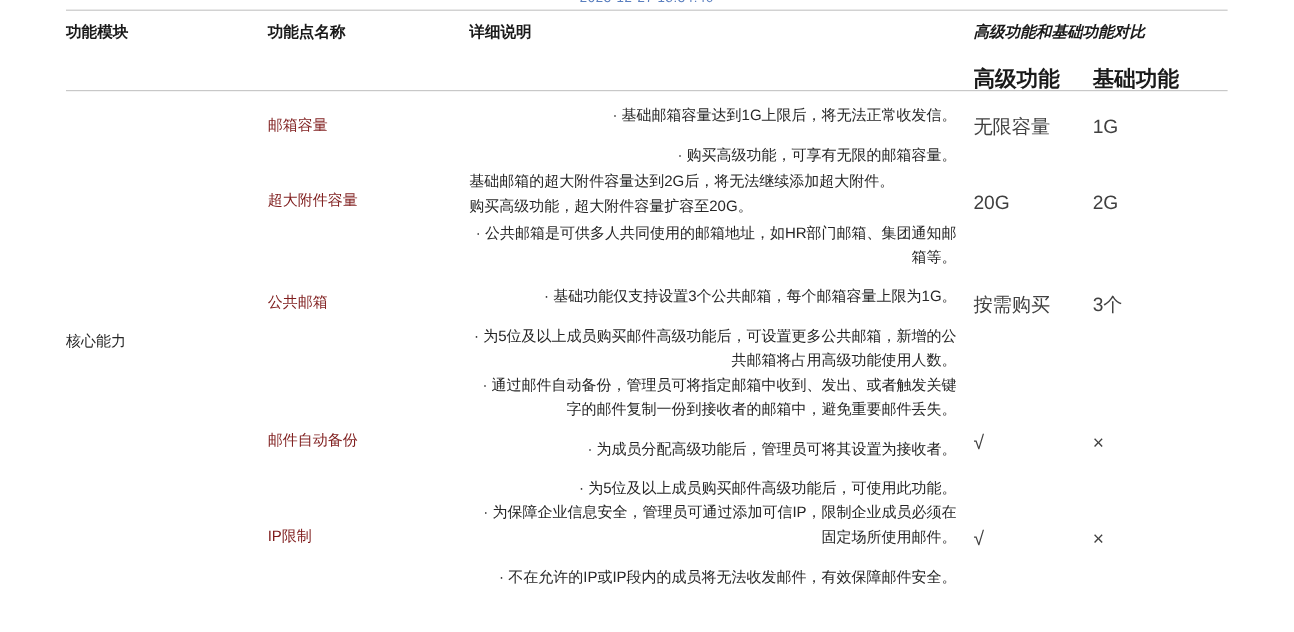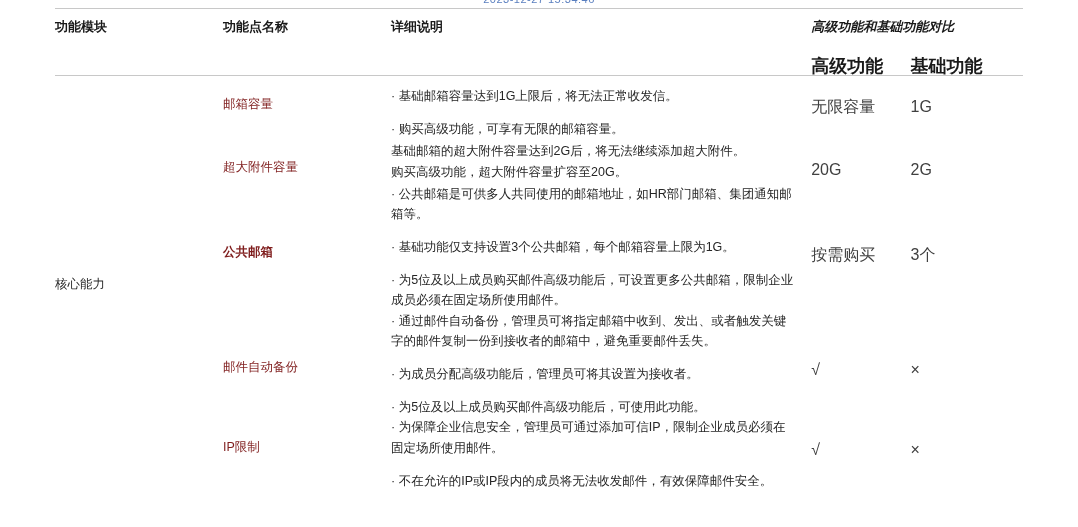--- a/index.html
+++ b/index.html
@@ -89,20 +89,21 @@
   td.feature {
     font-size: 12.5px;
     color: #7f1d1d;
   }
   td.mark {
     font-size: 16px;
     color: #404040;
   }
   .bullet-line {
     margin: 0 0 12px 0;
+    text-align: right;
   }
   .bullet-line:last-child { margin-bottom: 0; }
   .plain-line {
     margin: 0 0 0 0;
   }
 </style>
 </head>
 <body>
 
 <div class="page">
@@ -149,25 +150,25 @@
         <td class="feature" style="padding-top:18px;">超大附件容量</td>
         <td style="padding-top:2px;">
           <p class="plain-line">基础邮箱的超大附件容量达到2G后，将无法继续添加超大附件。</p>
           <p class="plain-line">购买高级功能，超大附件容量扩容至20G。</p>
         </td>
         <td class="mark" style="padding-top:18px;">20G</td>
         <td class="mark" style="padding-top:18px;">2G</td>
       </tr>
 
       <tr>
-        <td class="feature" style="padding-top:58px;font-weight:bold;">公共邮箱</td>
+        <td class="feature" style="padding-top:58px;">公共邮箱</td>
         <td style="padding-top:0;">
           <p class="bullet-line">· 公共邮箱是可供多人共同使用的邮箱地址，如HR部门邮箱、集团通知邮箱等。</p>
           <p class="bullet-line">· 基础功能仅支持设置3个公共邮箱，每个邮箱容量上限为1G。</p>
-          <p class="bullet-line">· 为5位及以上成员购买邮件高级功能后，可设置更多公共邮箱，限制企业成员必须在固定场所使用邮件。</p>
+          <p class="bullet-line">· 为5位及以上成员购买邮件高级功能后，可设置更多公共邮箱，新增的公共邮箱将占用高级功能使用人数。</p>
         </td>
         <td class="mark" style="padding-top:58px;">按需购买</td>
         <td class="mark" style="padding-top:58px;">3个</td>
       </tr>
 
       <tr>
         <td class="feature" style="padding-top:46px;">邮件自动备份</td>
         <td style="padding-top:0;">
           <p class="bullet-line">· 通过邮件自动备份，管理员可将指定邮箱中收到、发出、或者触发关键字的邮件复制一份到接收者的邮箱中，避免重要邮件丢失。</p>
           <p class="bullet-line">· 为成员分配高级功能后，管理员可将其设置为接收者。</p>

